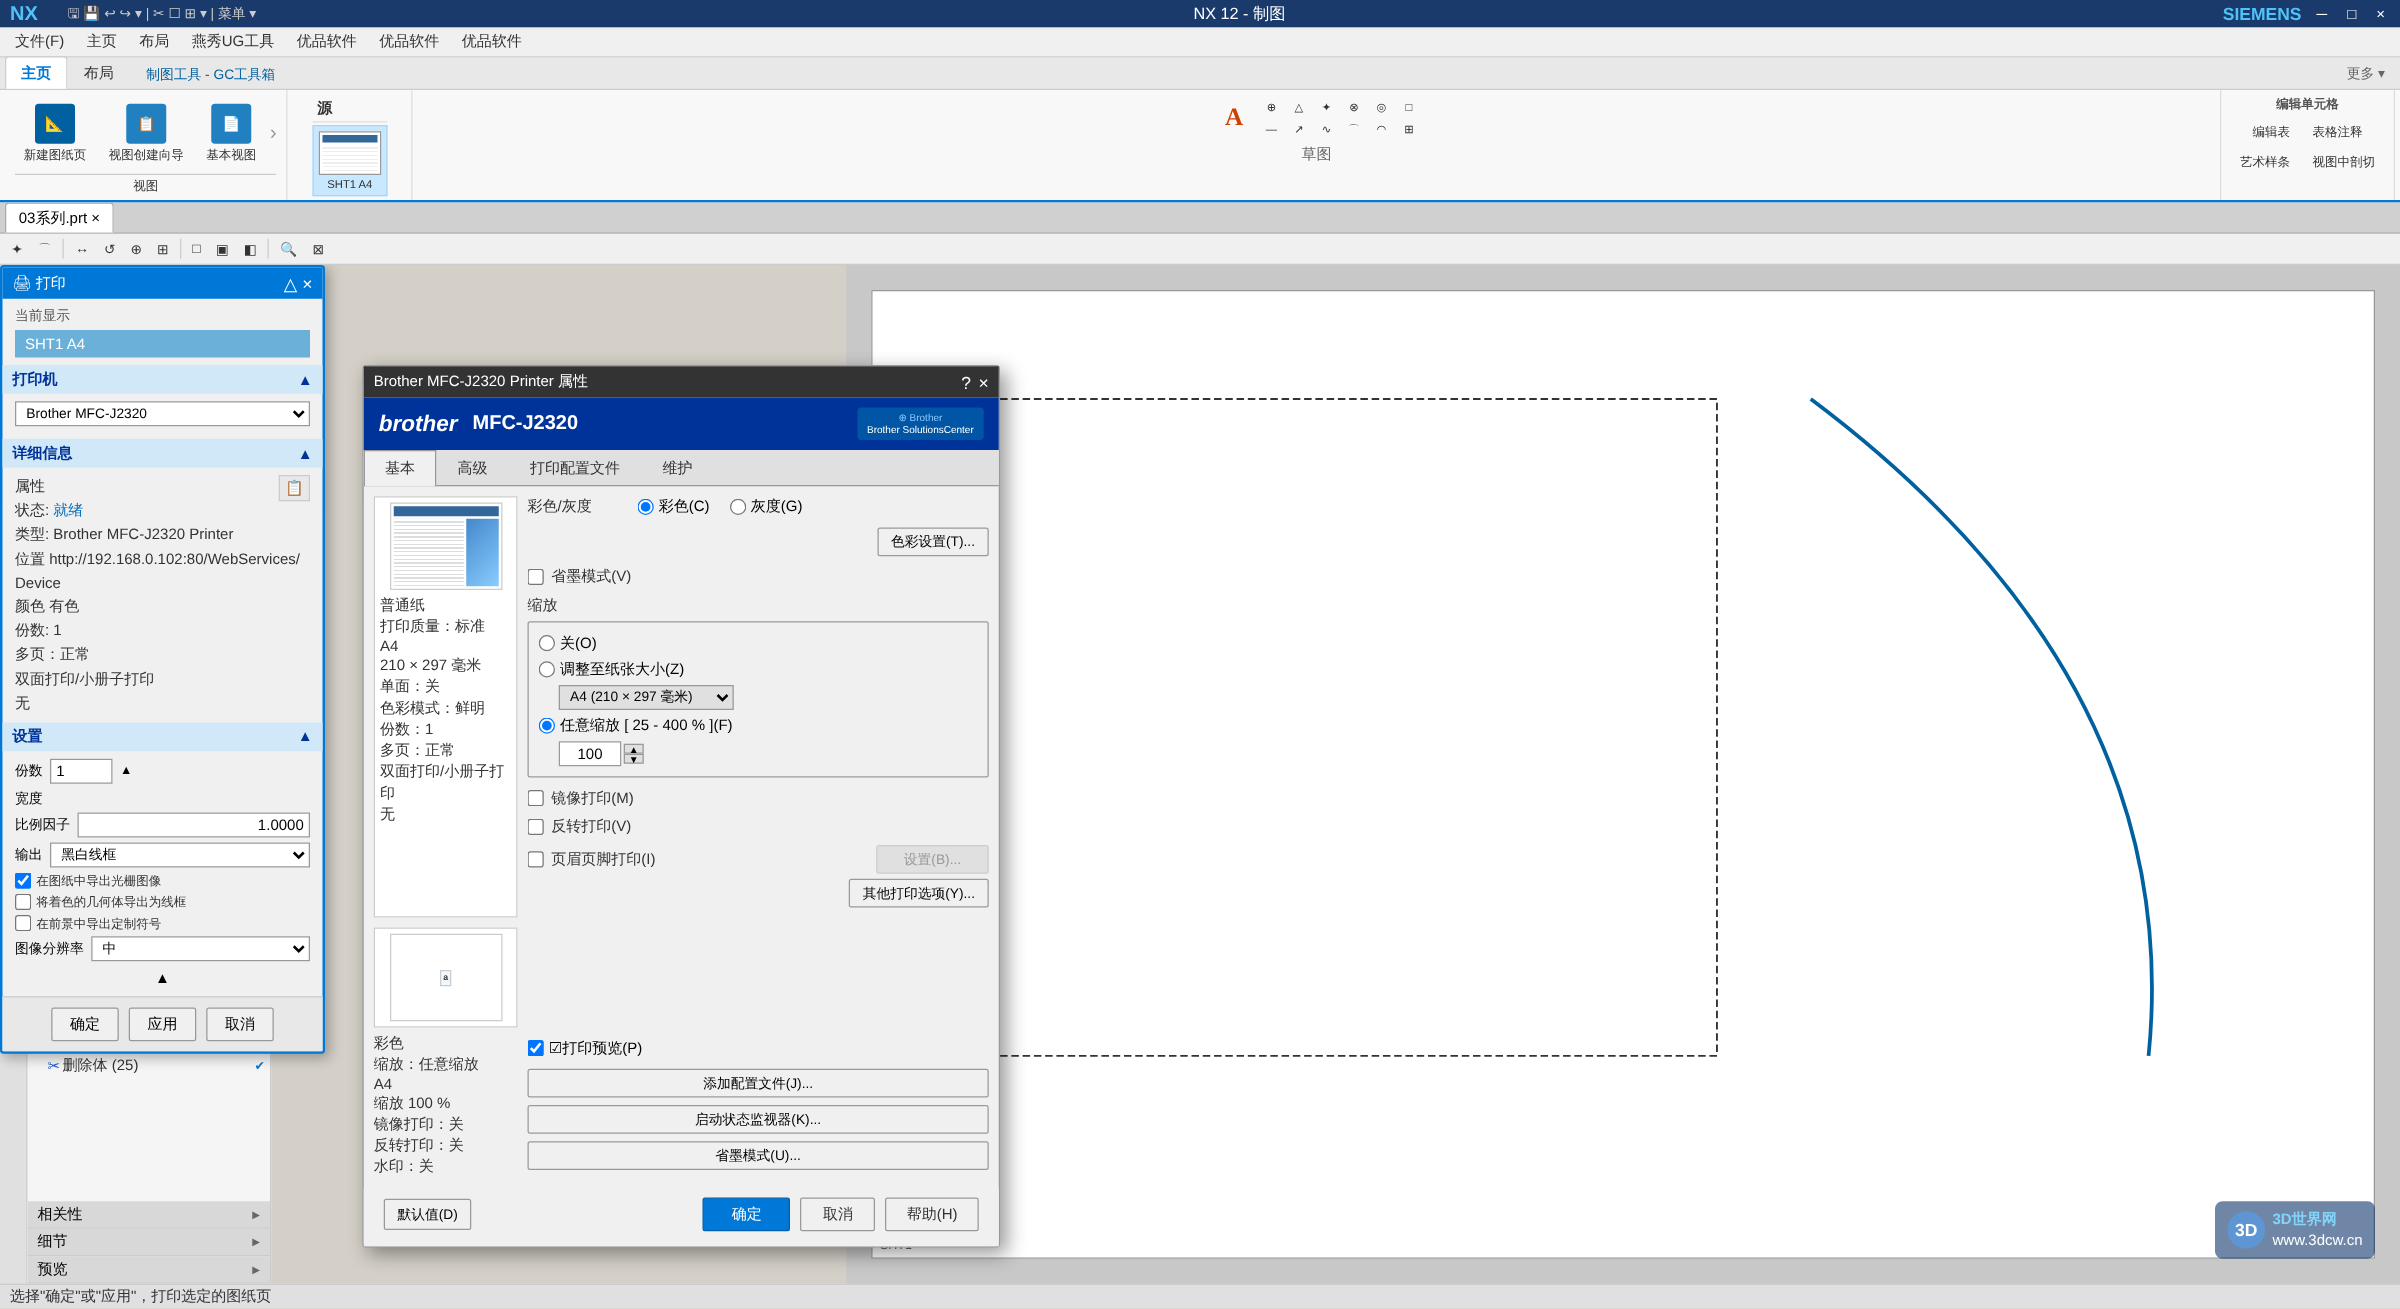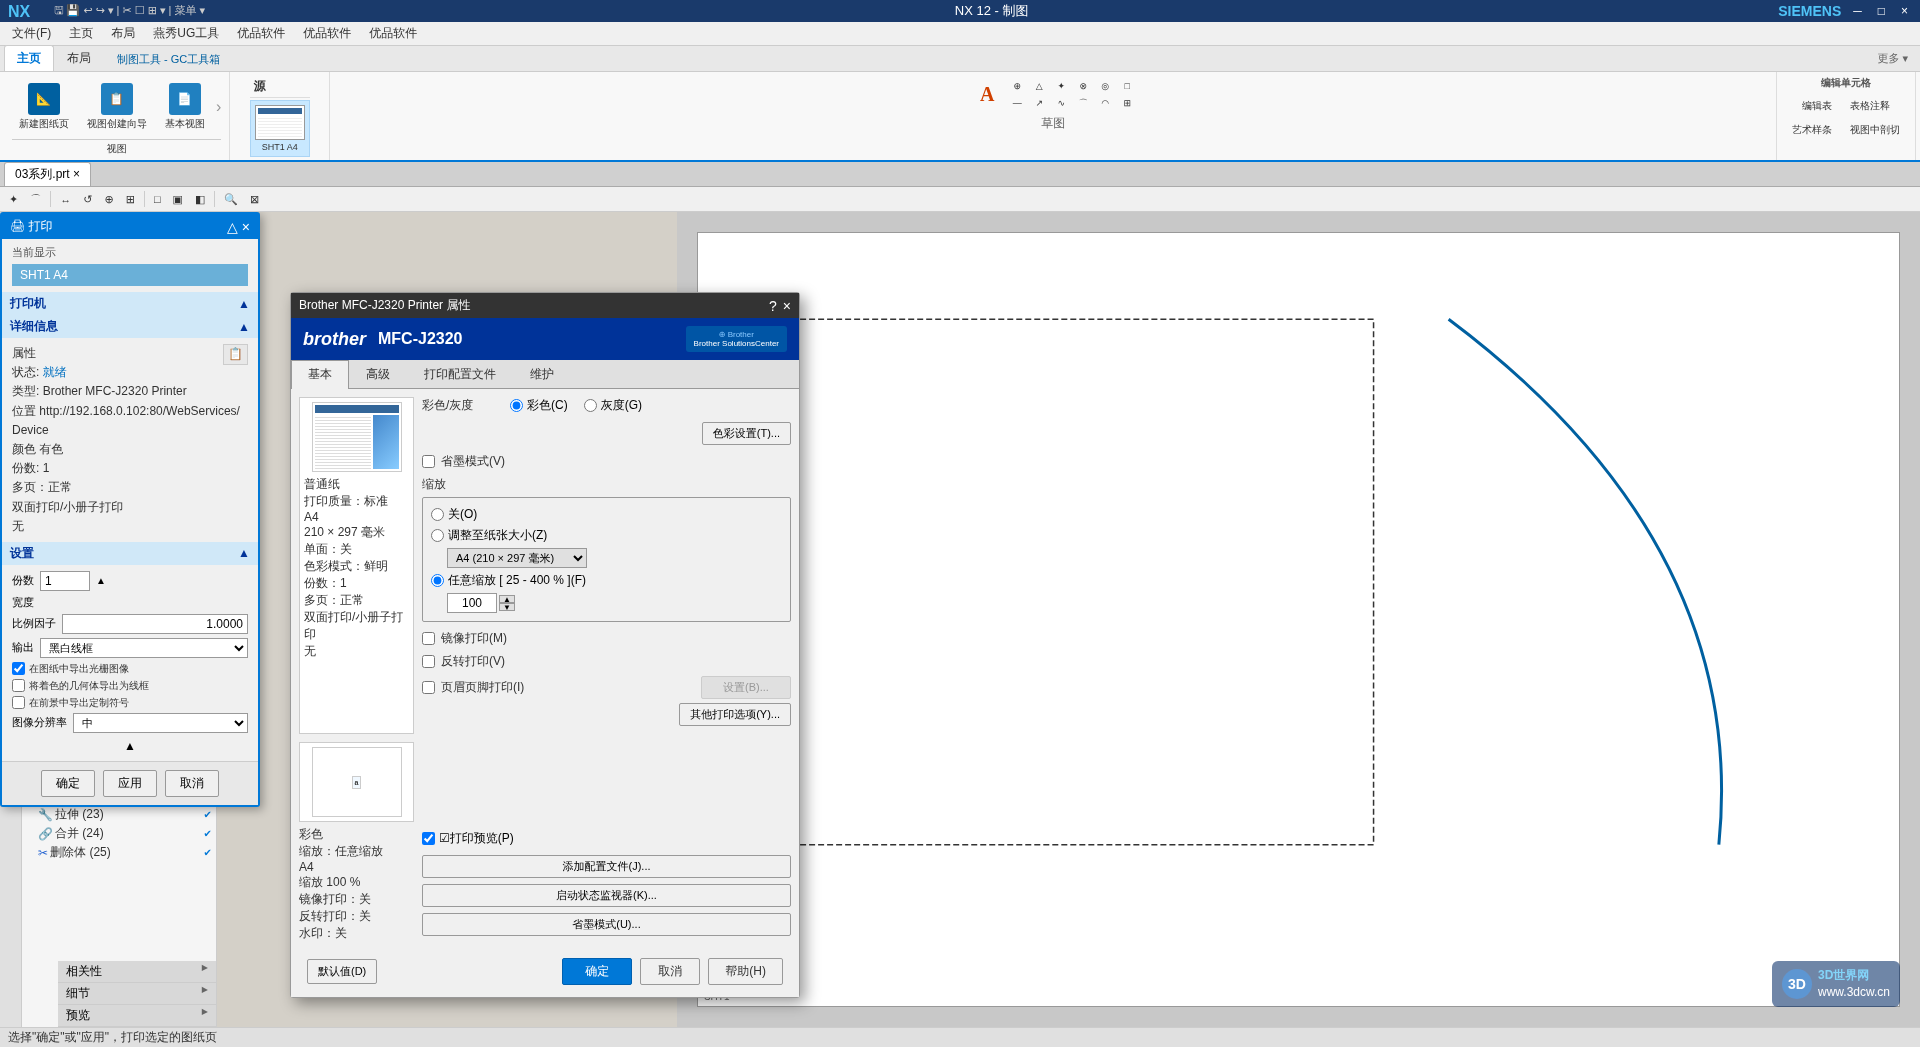--- a/index.html
+++ b/index.html
@@ -95,21 +95,21 @@
     
     .sidebar-icons { width: 22px; background: #e0e0e0; display: flex; flex-direction: column; align-items: center; padding: 4px 0; gap: 4px; border-right: 1px solid #ccc; }
     .side-icon { width: 18px; height: 18px; background: #0078d7; border-radius: 2px; display: flex; align-items: center; justify-content: center; color: white; font-size: 9px; cursor: pointer; }
 
     .canvas-area { flex: 1; background: #c8c8c8; position: relative; overflow: hidden; }
     .drawing-area { position: absolute; top: 20px; left: 20px; right: 20px; bottom: 20px; background: white; border: 1px solid #999; }
 
     .toolbar-area { background: #f0f0f0; height: 25px; border-bottom: 1px solid #ccc; display: flex; align-items: center; padding: 0 4px; gap: 2px; }
     .tool-btn { padding: 1px 4px; border: 1px solid transparent; cursor: pointer; border-radius: 2px; background: none; font-size: 11px; color: #333; }
     .tool-sep { width: 1px; height: 16px; background: #ccc; margin: 0 2px; }
-    .section-header { background: #d8d8d8; padding: 2px 8px; display: flex; align-items: flex-start; justify-content: space-between; cursor: pointer; border-bottom: 1px solid #ccc; margin-left: 36px; }
+    .section-header { background: #d8d8d8; padding: 2px 8px; display: flex; align-items: center; justify-content: space-between; cursor: pointer; border-bottom: 1px solid #ccc; }
 
     
     .nav-header { background: #e8e8e8; padding: 2px 6px; display: flex; justify-content: space-between; align-items: center; border-bottom: 1px solid #ccc; font-size: 11px; font-weight: bold; }
     .nav-item { display: flex; align-items: center; padding: 1px 4px; font-size: 11px; color: #333; gap: 2px; cursor: pointer; }
     .check-mark { color: #0078d7; font-size: 10px; }
     .indent1 { margin-left: 12px; }
     .indent2 { margin-left: 24px; }
 
     .chevron { font-size: 8px; color: #666; }
 
@@ -470,20 +470,27 @@
       <div class="pd-section">
         <div style="font-size:11px; color:#555; margin-bottom:4px;">当前显示</div>
         <div style="background:#6ab0d8; color:white; padding:4px 8px; font-size:11px; cursor:pointer;">
           <span>SHT1  A4</span>
         </div>
       </div>
 
       <div class="pd-section-header">
         <span>打印机</span>
         <span>▲</span>
+      </div>
+      <div class="pd-section">
+        <div class="pd-row">
+          <select class="pd-select" style="flex:1; font-size:11px;">
+            <option>Brother MFC-J2320</option>
+          </select>
+        </div>
       </div>
 
       <div class="pd-section-header">
         <span>详细信息</span>
         <span>▲</span>
       </div>
       <div class="pd-section">
         <div style="display:flex; align-items:flex-start; gap:8px;">
           <div style="flex:1; font-size:10px; color:#333; line-height:1.6;">
             <div>

